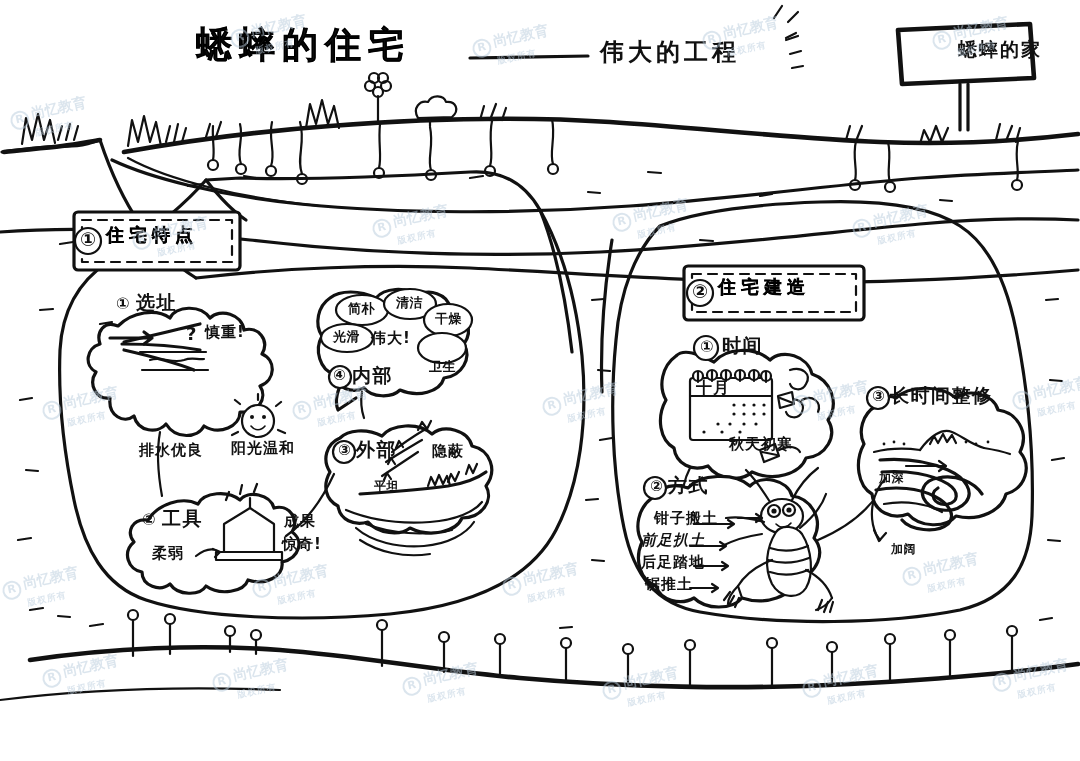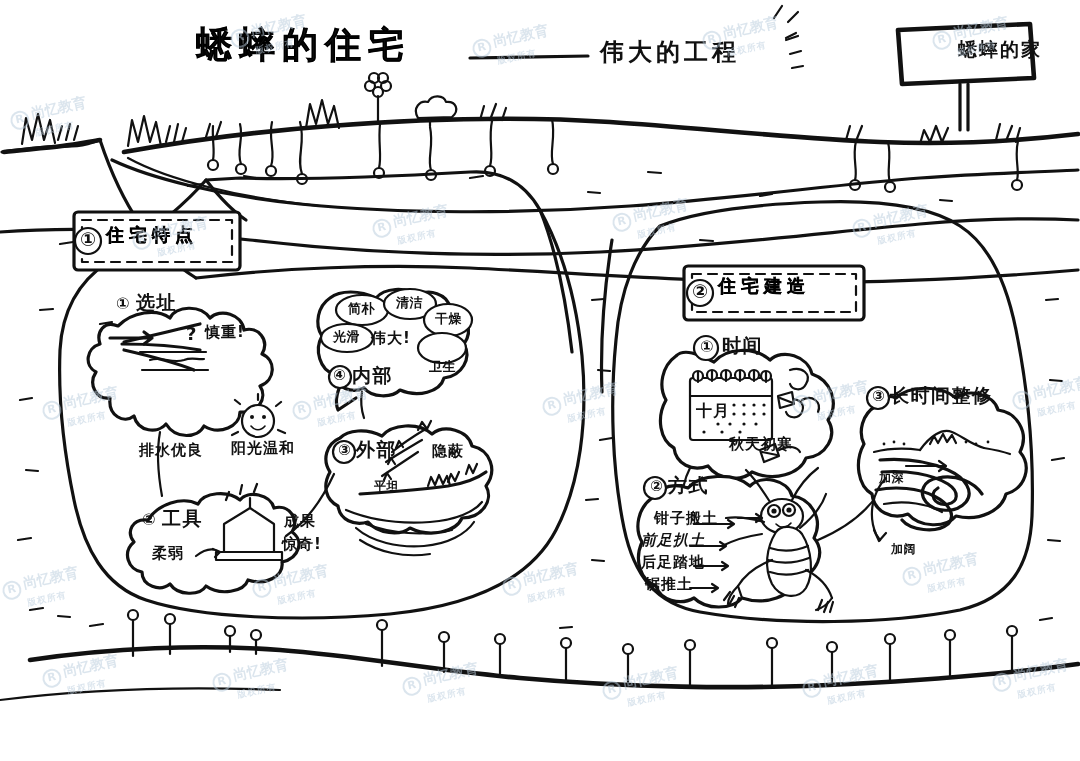--- a/index.html
+++ b/index.html
@@ -594,21 +594,21 @@
   <div class="lbl title-sub" style="left:600px; top:40px;">伟大的工程</div>
 
   <div class="lbl title-main" style="left:196px; top:26px;">蟋蟀的住宅</div>
 
   <div class="lbl sign-text" style="left:910px; top:40px;">蟋蟀的家</div>
 
   <div class="lbl" style="left:80px; top:230px; font-size:19px;">①</div>
   <div class="lbl sect-head" style="left:106px; top:226px;">住宅特点</div>
 
   <div class="lbl" style="left:692px; top:282px; font-size:19px;">②</div>
-  <div class="lbl sect-head" style="left:718px; top:278px;font-family:Liberation Mono, monospace;">住宅建造</div>
+  <div class="lbl sect-head" style="left:718px; top:278px;">住宅建造</div>
 
   <div class="lbl" style="left:116px; top:296px; font-size:16px;">①</div>
   <div class="lbl node-head" style="left:136px; top:293px;">选址</div>
   <div class="lbl big-excl" style="left:186px; top:325px;">?</div>
   <div class="lbl node-sub" style="left:205px; top:325px;">慎重!</div>
   <div class="lbl node-sub" style="left:139px; top:443px;">排水优良</div>
   <div class="lbl node-sub" style="left:231px; top:441px;">阳光温和</div>
 
   <div class="lbl" style="left:142px; top:512px; font-size:16px;">②</div>
   <div class="lbl node-head" style="left:162px; top:509px;">工具</div>
@@ -625,21 +625,21 @@
   <div class="lbl" style="left:333px; top:368px; font-size:15px;">④</div>
   <div class="lbl node-head" style="left:352px; top:366px;">内部</div>
 
   <div class="lbl" style="left:338px; top:443px; font-size:15px;">③</div>
   <div class="lbl node-head" style="left:356px; top:440px;">外部</div>
   <div class="lbl tiny" style="left:374px; top:480px;">平坦</div>
   <div class="lbl node-sub" style="left:432px; top:444px;">隐蔽</div>
 
   <div class="lbl" style="left:700px; top:339px; font-size:16px;">①</div>
   <div class="lbl node-head" style="left:722px; top:336px;">时间</div>
-  <div class="lbl cal-month" style="left:696px; top:403px;text-align:right;">十月</div>
+  <div class="lbl cal-month" style="left:696px; top:380px;text-align:right;">十月</div>
   <div class="lbl node-sub" style="left:729px; top:437px;">秋天初寒</div>
 
   <div class="lbl" style="left:650px; top:479px; font-size:15px;">②</div>
   <div class="lbl node-head" style="left:668px; top:476px;">方式</div>
   <div class="lbl node-sub" style="left:654px; top:511px;">钳子搬土</div>
   <div class="lbl node-sub" style="left:641px; top:533px;font-style:italic;">前足扒土</div>
   <div class="lbl node-sub" style="left:641px; top:555px;">后足踏地</div>
   <div class="lbl node-sub" style="left:645px; top:577px;">锯推土</div>
 
   <div class="lbl" style="left:872px; top:389px; font-size:15px;">③</div>

